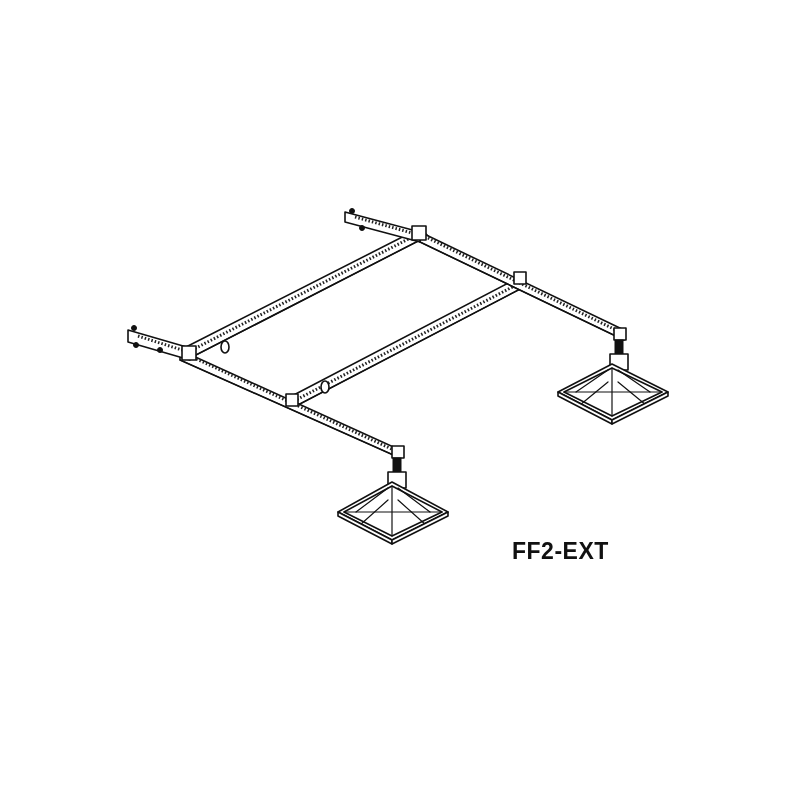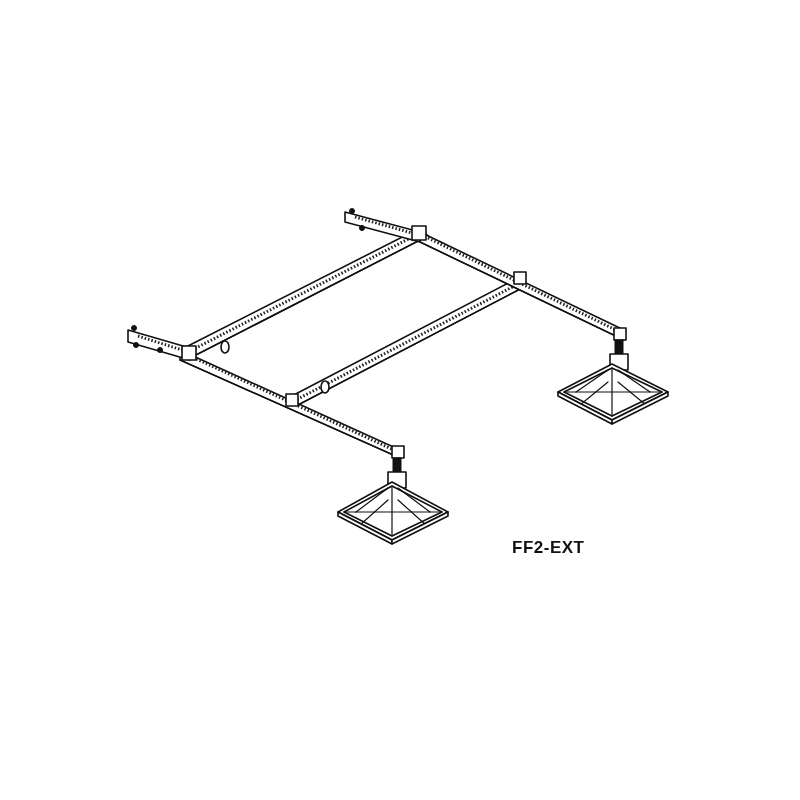--- a/index.html
+++ b/index.html
@@ -1,18 +1,18 @@
 <!DOCTYPE html>
 <html><head>
   <meta charset="utf-8">
   <style>
     html, body { margin: 0; padding: 0; background: #ffffff; }
     body { width: 800px; height: 800px; position: relative; overflow: hidden; font-family: "Liberation Sans", sans-serif; }
     .canvas { position: absolute; left: 0; top: 0; width: 800px; height: 800px; }
-    .label { position: absolute; left: 512px; top: 538px; font-family: "Liberation Sans", sans-serif; font-weight: bold; font-size: 17px; color: #111111; letter-spacing: 0.5px; }
+    .label { position: absolute; left: 512px; top: 538px; font-family: "Liberation Sans", sans-serif; font-weight: bold; font-size: 23px; color: #111111; letter-spacing: 0.5px; }
     svg .thin { fill: none; stroke: #111; stroke-width: 1.2; stroke-linecap: round; stroke-linejoin: round; }
     svg .dash { fill: none; stroke: #222; stroke-width: 3; stroke-dasharray: 1.5 2; }
     svg .solid { fill: #111; stroke: #111; stroke-width: 1; }
     svg .white { fill: #fff; stroke: #111; stroke-width: 1.6; stroke-linejoin: round; }
   </style>
 </head>
 <body>
 
 <div class="canvas">
   <svg width="800" height="800" viewBox="0 0 800 800">

